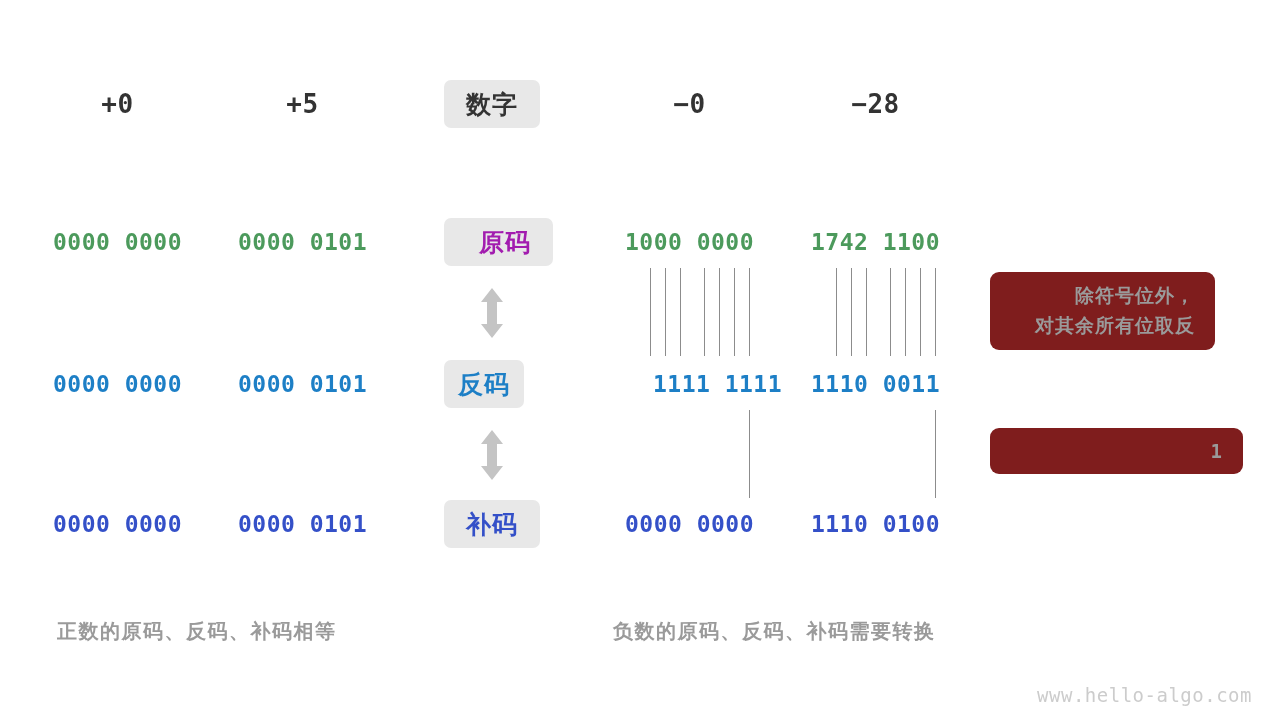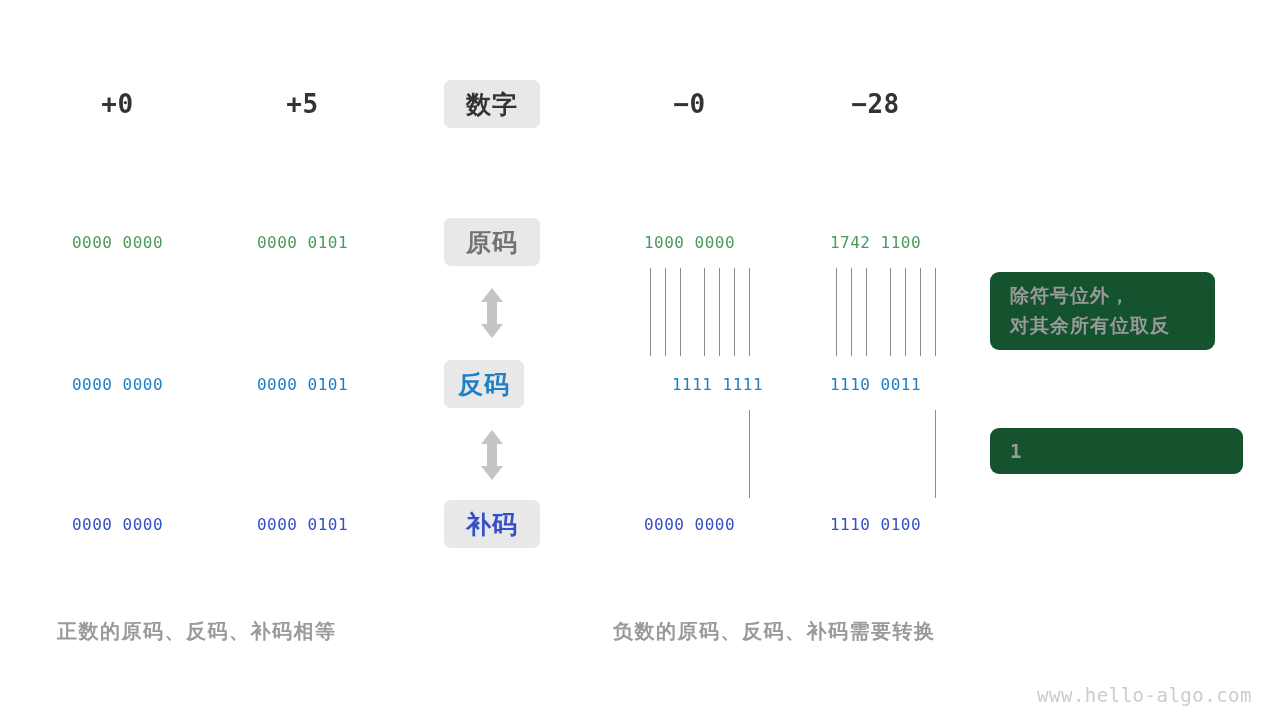--- a/index.html
+++ b/index.html
@@ -39,29 +39,29 @@
 
   
   .chip {
     background: #e8e8e8;
     border-radius: 7px;
     font-size: 25px;
     font-weight: bold;
     letter-spacing: 1px;
   }
   .chip-head   { color: #333333; text-align: center; }
-  .chip-yuan   { color: #737373; }
+  .chip-yuan   { color: #a21caf; padding-left: 13px; }
   .chip-fan    { color: #1d7fc6; }
   .chip-bu     { color: #3450c8; }
 
   
   .bits {
     font-family: "DejaVu Sans Mono", "Liberation Mono", monospace;
-    font-size: 16px;
-    font-weight: normal;
+    font-size: 23px;
+    font-weight: bold;
     letter-spacing: 0.5px;
     text-align: center;
   }
   .bits.row-yuan { color: #4c9a5c; }
   .bits.row-fan  { color: #1d7fc6; }
   .bits.row-bu   { color: #3450c8; }
 
   
   .vline {
     position: absolute;
@@ -73,32 +73,33 @@
   .arrow {
     position: absolute;
     width: 28px;
     height: 52px;
   }
   .arrow svg { display: block; }
 
   
   .note {
     position: absolute;
-    background: #14532d;
+    background: #7f1d1d;
     border-radius: 9px;
     color: #9a9a9a;
     font-size: 19px;
     font-weight: bold;
     line-height: 30px;
     letter-spacing: 1px;
     display: flex;
     flex-direction: column;
     justify-content: center;
     padding: 0 20px;
     box-sizing: border-box;
+    align-items: flex-end;
   }
   .note .mono-one {
     font-family: "DejaVu Sans Mono", "Liberation Mono", monospace;
   }
 
   
   .caption {
     position: absolute;
     color: #9a9a9a;
     font-size: 20px;

